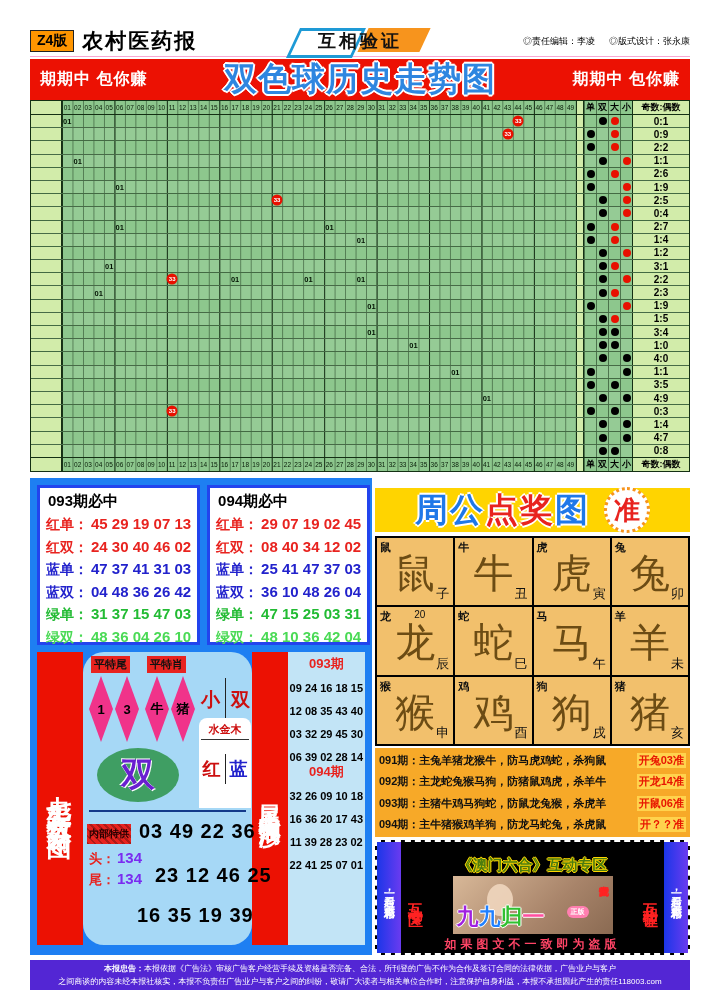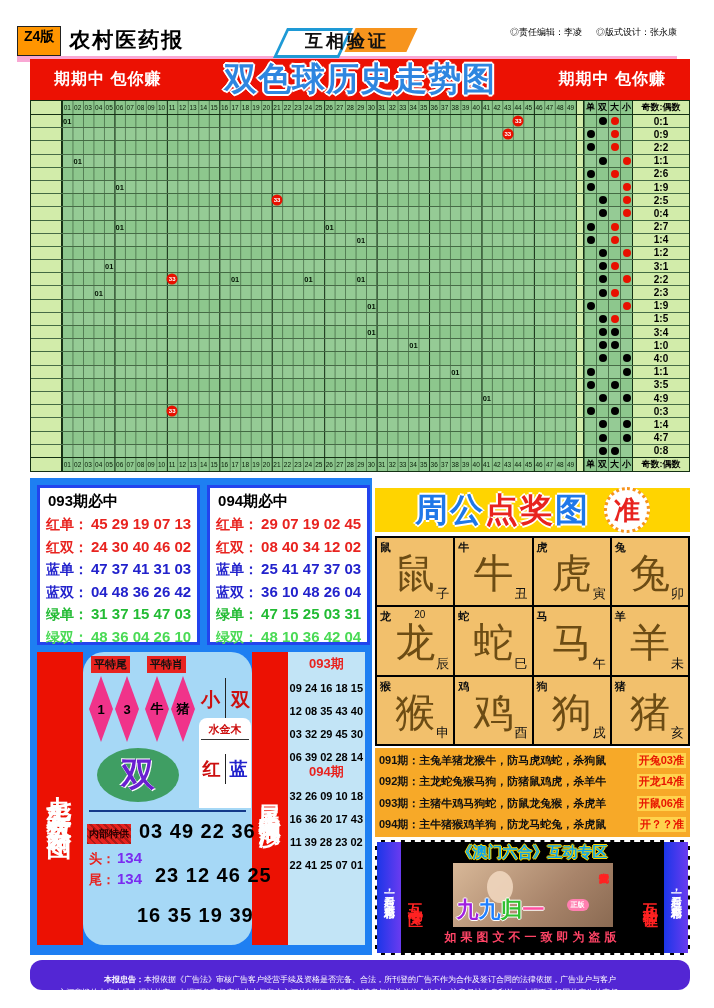--- a/index.html
+++ b/index.html
@@ -1,34 +1,34 @@
 <!DOCTYPE html>
 <html><head>
 <meta charset="utf-8">
 <style>
   html,body{margin:0;padding:0;background:#e9e9e9;}
   .page{position:relative;width:714px;height:1008px;background:#fff;margin:0 auto;
         font-family:"Liberation Sans",sans-serif;overflow:hidden;}
 
   
-  .masthead{position:absolute;left:17px;top:26px;width:660px;height:30px;
-            border-bottom:6px solid #f9a8d4;display:flex;}
+  .masthead{position:absolute;left:30px;top:26px;width:660px;height:30px;
+            border-bottom:1px solid #f9a8d4;display:flex;align-items:center;}
   .edition{background:#ff9500;border:1px solid #222;color:#000;font-weight:bold;
            font-size:14px;padding:1px 6px;margin-right:8px;}
   .papername{font-family:"DejaVu Serif",serif;font-weight:bold;font-size:21px;color:#000;letter-spacing:2px;}
   .mh-center{position:absolute;left:50%;top:0;transform:translateX(-50%);height:28px;width:150px;}
   .mh-deco1{position:absolute;left:8px;top:2px;width:60px;height:24px;border:3px solid #1e9ad6;transform:skewX(-25deg);}
   .mh-deco2{position:absolute;right:10px;top:2px;width:62px;height:24px;background:#f7941d;transform:skewX(-25deg);}
   .mh-text{position:absolute;left:0;right:0;top:3px;text-align:center;font-family:"DejaVu Serif",serif;
            font-weight:bold;font-size:18px;color:#111;letter-spacing:3px;}
   .credits{margin-left:auto;font-size:9px;color:#000;display:flex;gap:14px;white-space:nowrap;}
 
   
   .titlebar{position:absolute;left:30px;top:59px;width:660px;height:41px;background:#ec1103;
-            display:flex;align-items:center;justify-content:space-between;padding:0 24px;box-sizing:border-box;}
+            display:flex;align-items:center;justify-content:space-between;padding:0 10px;box-sizing:border-box;}
   .slogan{color:#fff;font-weight:bold;font-size:16px;letter-spacing:1px;white-space:nowrap;}
   .maintitle{color:#2e86e0;font-weight:bold;font-size:33px;letter-spacing:1px;white-space:nowrap;
              text-shadow:-2px 0 #fff,2px 0 #fff,0 -2px #fff,0 2px #fff,-1px -1px #fff,1px 1px #fff,-1px 1px #fff,1px -1px #fff;}
 
   
   .trend{position:absolute;left:30px;top:100px;width:660px;height:372px;display:flex;flex-direction:column;
          border:1px solid #143014;box-sizing:border-box;background:#8dc78d;}
   .g-head,.g-foot{height:13px;display:flex;flex:0 0 13px;}
   .g-foot{border-top:1px solid #143014;}
   .g-head{border-bottom:1px solid #143014;}
@@ -124,37 +124,37 @@
   .p-result{margin-left:auto;color:#e81500;background:#ffd34d;padding:0 2px;}
 
   
   .macau{position:absolute;left:375px;top:840px;width:315px;height:115px;background:#000;
          border:2px dashed #fff;box-sizing:border-box;display:flex;}
   .m-strip{width:24px;background:linear-gradient(90deg,#1b36e8,#6a3bf0);color:#fff;font-weight:bold;font-size:11px;
            writing-mode:vertical-rl;text-orientation:upright;display:flex;align-items:center;justify-content:center;}
   .m-inner{width:28px;color:#ff2222;font-weight:bold;font-size:15px;writing-mode:vertical-rl;text-orientation:upright;
            display:flex;align-items:center;justify-content:center;letter-spacing:3px;}
   .m-center{flex:1;display:flex;flex-direction:column;align-items:center;}
-  .m-title{font-size:15px;font-weight:bold;color:#0ea5e9;margin-top:1px;white-space:nowrap;
+  .m-title{font-size:15px;font-weight:bold;color:#4d7c0f;margin-top:14px;white-space:nowrap;
            text-shadow:-1px 0 #ffd700,1px 0 #ffd700,0 -1px #ffd700,0 1px #ffd700;}
   .m-photo{position:relative;width:160px;height:64px;margin-top:1px;
            background:linear-gradient(135deg,#d8b898,#a8846a 60%,#8a6a52);}
   .m-face{position:absolute;left:34px;top:8px;width:26px;height:32px;border-radius:50%;background:rgba(240,214,190,.9);}
   .jiujiu{position:absolute;left:4px;bottom:2px;font-weight:bold;font-size:22px;white-space:nowrap;
           text-shadow:-1px 0 #fff,1px 0 #fff,0 -1px #fff,0 1px #fff;}
   .jj0{color:#a020e0;}.jj1{color:#2080ff;}.jj2{color:#30c030;}.jj3{color:#ff4fa0;}
   .zb-badge{position:absolute;right:24px;bottom:16px;background:#ff7fb0;color:#fff;font-size:7px;
             border-radius:8px;padding:1px 4px;font-weight:bold;}
   .m-photo-side{position:absolute;right:2px;top:2px;color:#ff2222;font-size:10px;font-weight:bold;
                 writing-mode:vertical-rl;text-orientation:upright;}
   .m-bottom{color:#ff4466;font-weight:bold;font-size:12px;letter-spacing:4px;margin-top:2px;white-space:nowrap;}
 
   
   .pfooter{position:absolute;left:30px;top:960px;width:660px;height:30px;background:#5326d4;color:#fff;
-           font-size:8px;line-height:13px;text-align:center;padding-top:13px;box-sizing:border-box;border-radius:12px;}
+           font-size:8px;line-height:13px;text-align:center;padding-top:2px;box-sizing:border-box;}
   .pfooter b{font-weight:bold;}
 </style>
 </head>
 <body>
 
 <div class="page">
 
   <header class="masthead">
     <span class="edition">Z4版</span>
     <span class="papername">农村医药报</span>

